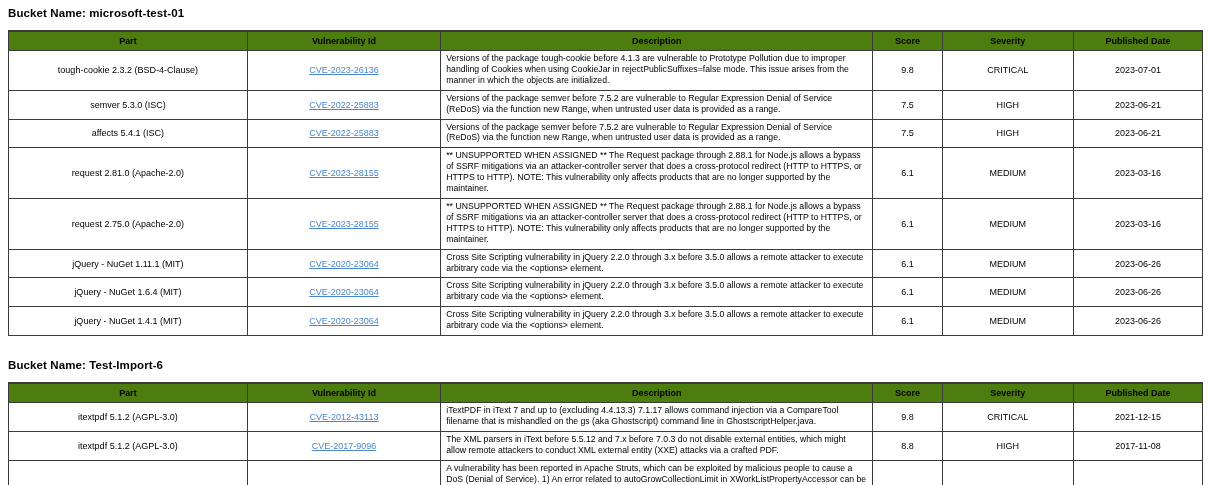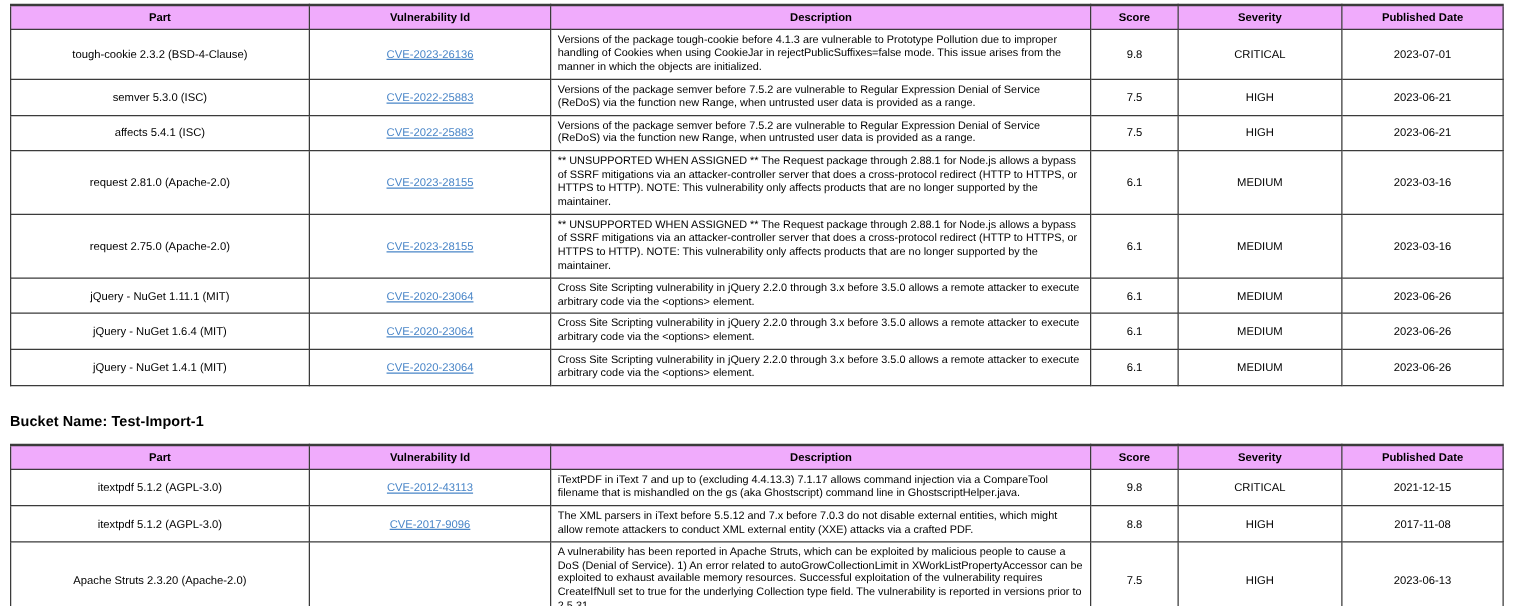--- a/index.html
+++ b/index.html
@@ -22,21 +22,21 @@
   .section-2 .bucket-title { margin-top: 23px; }
 
   table.vuln-table {
     width: 100%;
     border-collapse: collapse;
     table-layout: fixed;
     border: 1px solid #3b3b3b;
     border-top-width: 2px;
   }
   .vuln-table th {
-    background: #f0abfc;
+    background: #4d7c0f;
     font-size: 9px;
     font-weight: bold;
     padding: 4px 2px;
     border: 1px solid #3b3b3b;
     border-bottom-width: 1.5px;
     text-align: center;
   }
   .vuln-table td {
     border: 1px solid #3b3b3b;
     font-size: 9px;
@@ -56,20 +56,21 @@
     color: #4a86c8;
     cursor: pointer;
   }
 </style>
 </head>
 <body>
 
 <div class="doc">
 
   <section class="section-1">
+    <div class="bucket-title">Bucket Name: microsoft-test-01</div>
     <table class="vuln-table">
       <colgroup>
         <col style="width:20%">
           <col style="width:16.2%">
           <col style="width:36.2%">
         <col style="width:5.8%">
           <col style="width:11%">
           <col style="width:10.8%">
       </colgroup>
       <thead>
@@ -145,21 +146,21 @@
             <td class="c-desc">Cross Site Scripting vulnerability in jQuery 2.2.0 through 3.x before 3.5.0 allows a remote attacker to execute arbitrary code via the &lt;options&gt; element.</td>
             <td class="c-score">6.1</td>
             <td class="c-sev">MEDIUM</td>
             <td class="c-date">2023-06-26</td>
           </tr>
         </tbody>
     </table>
   </section>
 
   <section class="section-2">
-    <div class="bucket-title">Bucket Name: Test-Import-1</div>
+    <div class="bucket-title">Bucket Name: Test-Import-6</div>
     <table class="vuln-table">
       <colgroup>
         <col style="width:20%">
           <col style="width:16.2%">
           <col style="width:36.2%">
         <col style="width:5.8%">
           <col style="width:11%">
           <col style="width:10.8%">
       </colgroup>
       <thead>

